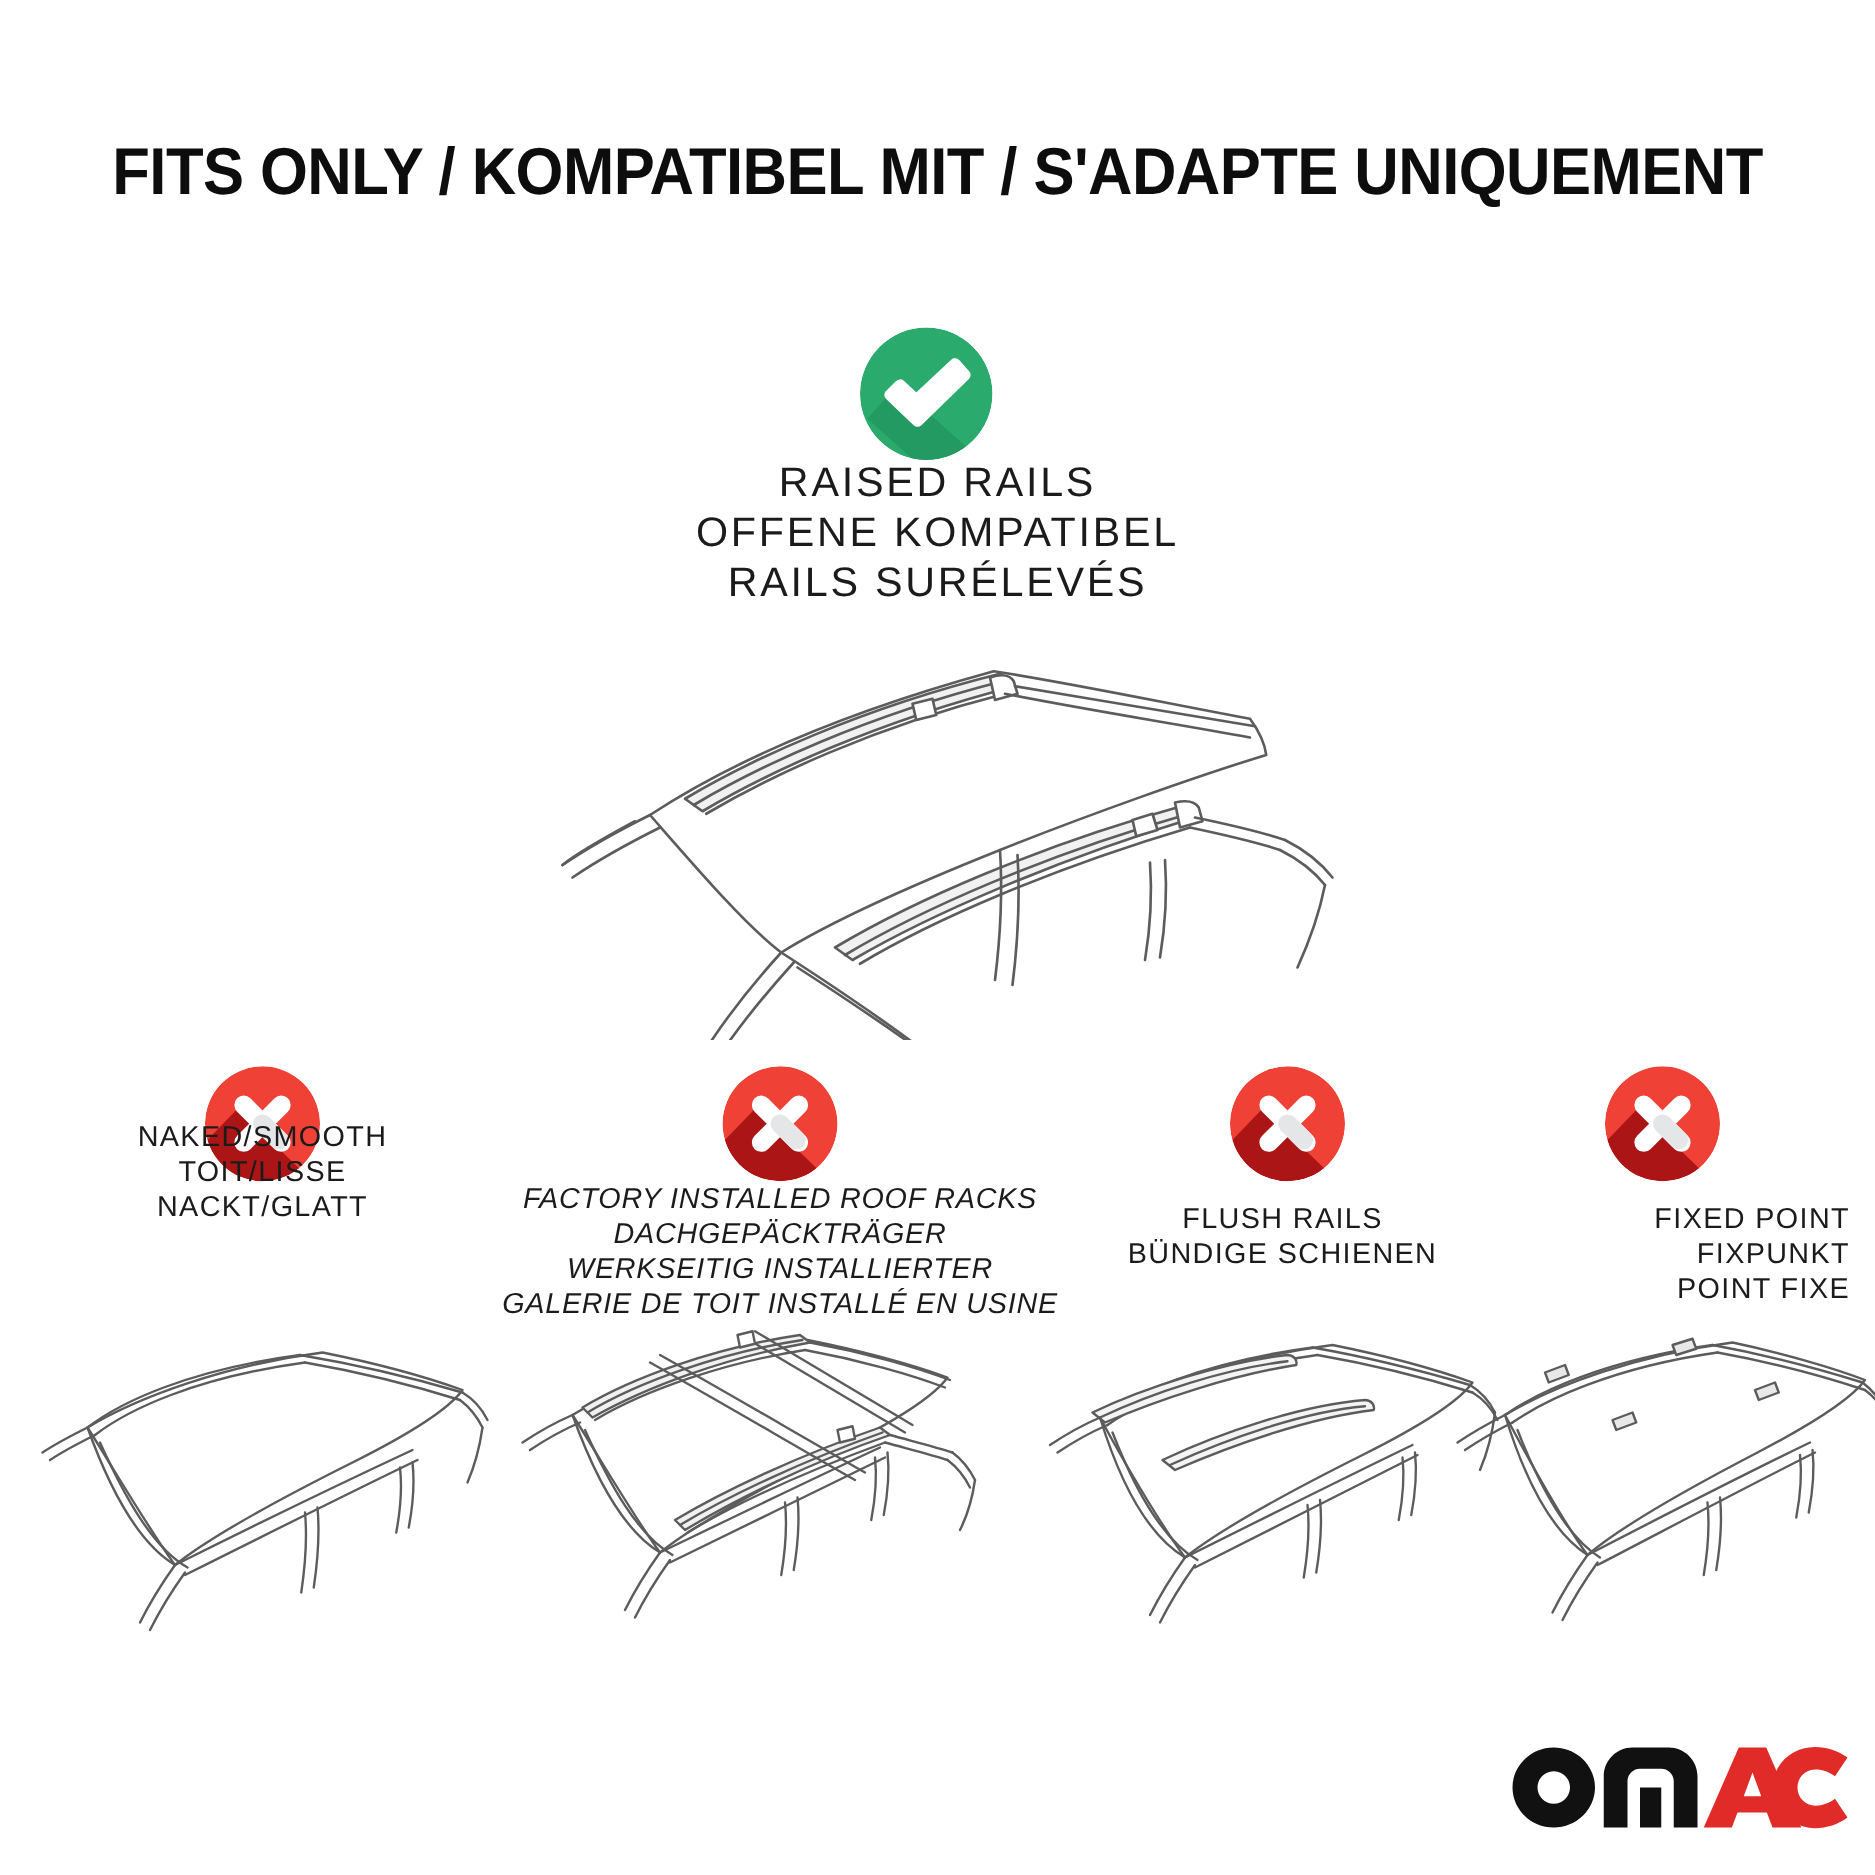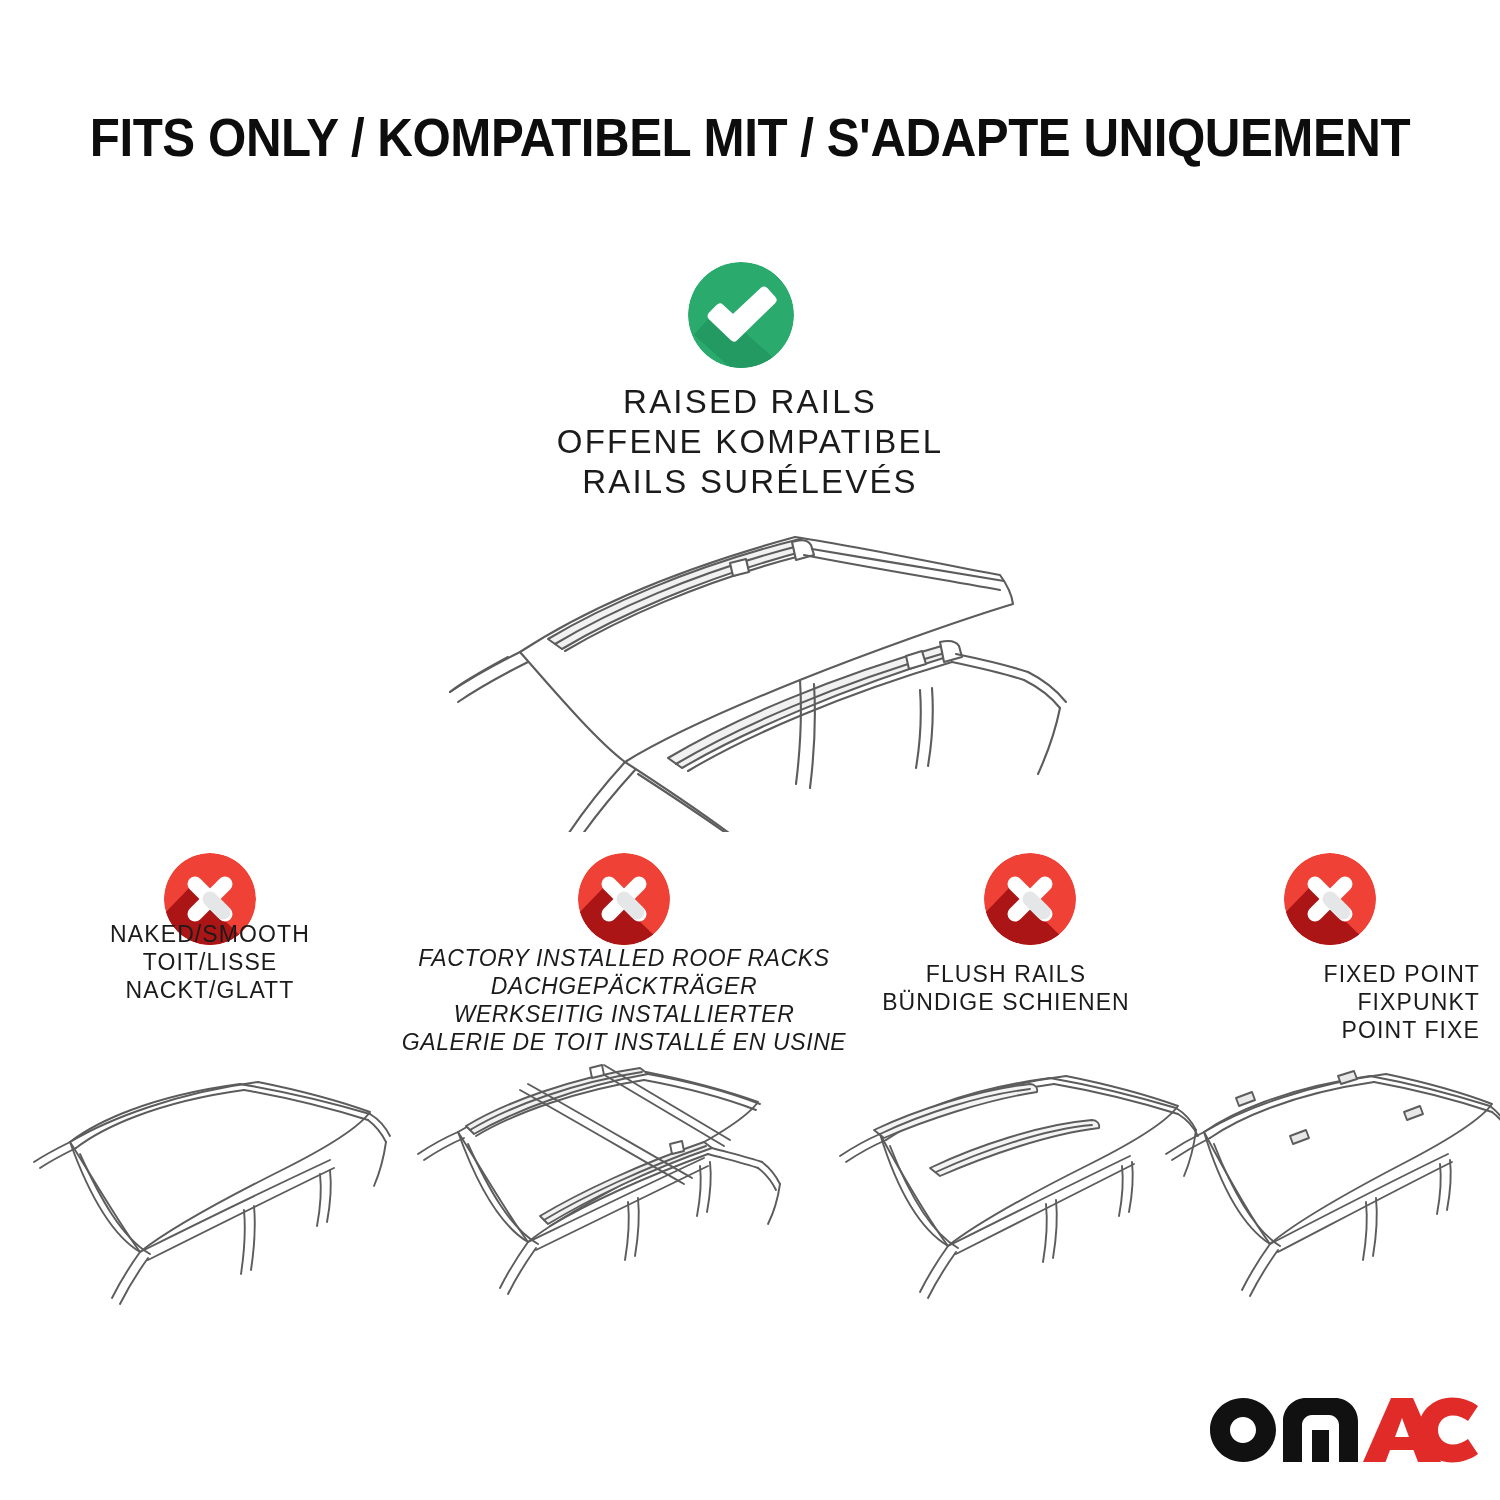--- a/index.html
+++ b/index.html
@@ -110,21 +110,21 @@
 <div class="status-icon" style="left:688px; top:262px; width:106px; height:106px;">
   <div class="disc" style="background:#2aab6d;"></div>
   <div class="shadow">
     <i style="background:#229a62; left:30px; top:46px; width:92px; height:36px; transform:rotate(42deg); transform-origin:0 0;"></i>
   </div>
   <svg viewBox="0 0 106 106">
     <path d="M24 54 L32 46 L45 58 L76 29 L84 38 L46 75 Z" fill="#ffffff" stroke="#ffffff" stroke-width="9" stroke-linejoin="round" stroke-linecap="round"></path>
   </svg>
 </div>
 
-<div class="caption caption-main" style="left:400px; top:382px; width:700px;">
+<div class="caption caption-main" style="left:400px; top:366px; width:700px;">
   <span class="ln">RAISED RAILS</span>
   <span class="ln">OFFENE KOMPATIBEL</span>
   <span class="ln">RAILS SURÉLEVÉS</span>
 </div>
 
 <div class="illus" style="left:400px; top:512px; width:700px; height:320px;">
   <svg viewBox="0 0 700 320" fill="none" stroke="#5c5c5c" stroke-width="2.1" stroke-linecap="round" stroke-linejoin="round">
 
     <path d="M120 140 C175 104 260 62 395 25 C455 34 540 52 600 63 C608 74 612 84 613 92
              C560 108 470 140 400 168 C330 196 265 225 225 250
@@ -175,21 +175,21 @@
   </div>
   <svg viewBox="0 0 92 92">
     <g stroke-linecap="round" stroke-width="15">
       <line x1="31" y1="31" x2="61" y2="61" stroke="#ffffff"></line>
       <line x1="61" y1="31" x2="31" y2="61" stroke="#ffffff"></line>
       <line x1="46" y1="46" x2="59" y2="59" stroke="#e4e6e8"></line>
     </g>
   </svg>
 </div>
 
-<div class="caption caption-sub" style="left:35px; top:920px; width:350px;">
+<div class="caption caption-sub" style="left:35px; top:895px; width:350px;">
   <span class="ln">NAKED/SMOOTH</span>
   <span class="ln">TOIT/LISSE</span>
   <span class="ln">NACKT/GLATT</span>
 </div>
 
 <div class="illus" style="left:30px; top:1062px; width:370px; height:250px;">
   <svg viewBox="0 0 370 250" fill="none" stroke="#5c5c5c" stroke-width="1.9" stroke-linecap="round" stroke-linejoin="round">
     <path d="M40 80 C80 56 150 30 228 20 C268 28 312 40 340 50
              C330 64 300 84 252 108 C200 134 140 166 110 190
              C88 160 58 108 40 80 Z" fill="#ffffff"></path>
@@ -287,21 +287,21 @@
   </div>
   <svg viewBox="0 0 92 92">
     <g stroke-linecap="round" stroke-width="15">
       <line x1="31" y1="31" x2="61" y2="61" stroke="#ffffff"></line>
       <line x1="61" y1="31" x2="31" y2="61" stroke="#ffffff"></line>
       <line x1="46" y1="46" x2="59" y2="59" stroke="#e4e6e8"></line>
     </g>
   </svg>
 </div>
 
-<div class="caption caption-sub" style="left:836px; top:960px; width:340px;">
+<div class="caption caption-sub" style="left:856px; top:960px; width:340px;">
   <span class="ln">FLUSH RAILS</span>
   <span class="ln">BÜNDIGE SCHIENEN</span>
 </div>
 
 <div class="illus" style="left:830px; top:1062px; width:380px; height:250px;">
   <svg viewBox="0 0 380 250" fill="none" stroke="#5c5c5c" stroke-width="1.9" stroke-linecap="round" stroke-linejoin="round">
     <path d="M50 72 C90 48 158 24 236 14 C276 22 320 34 348 44
              C338 58 308 78 260 102 C208 128 148 160 118 184
              C96 154 66 102 50 72 Z" fill="#ffffff"></path>
     <path d="M50 72 C76 54 130 28 220 16"></path>

